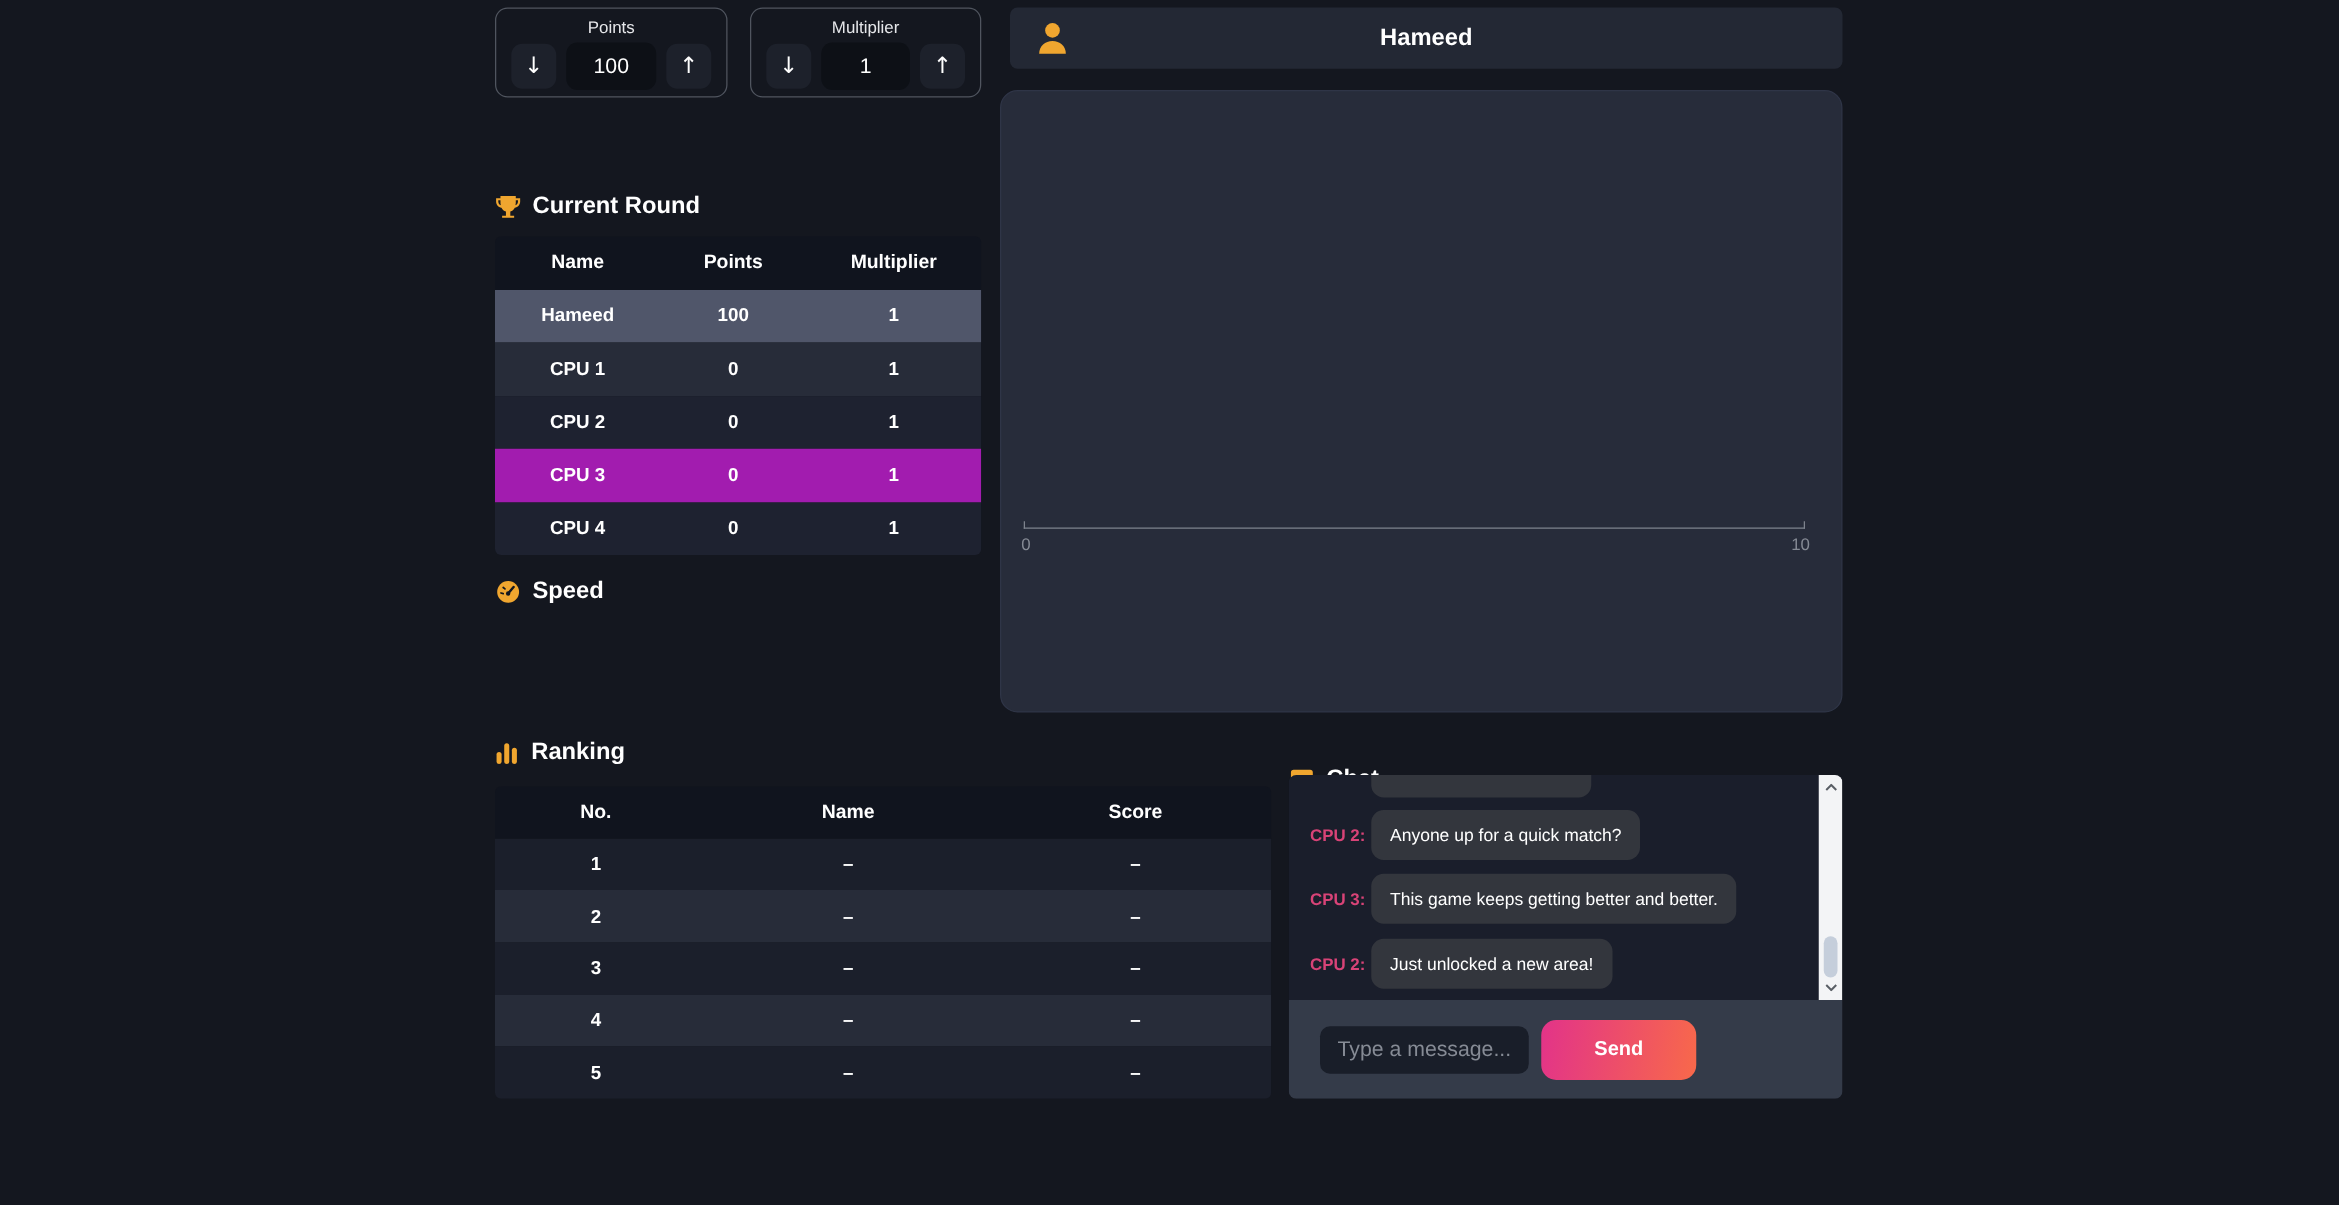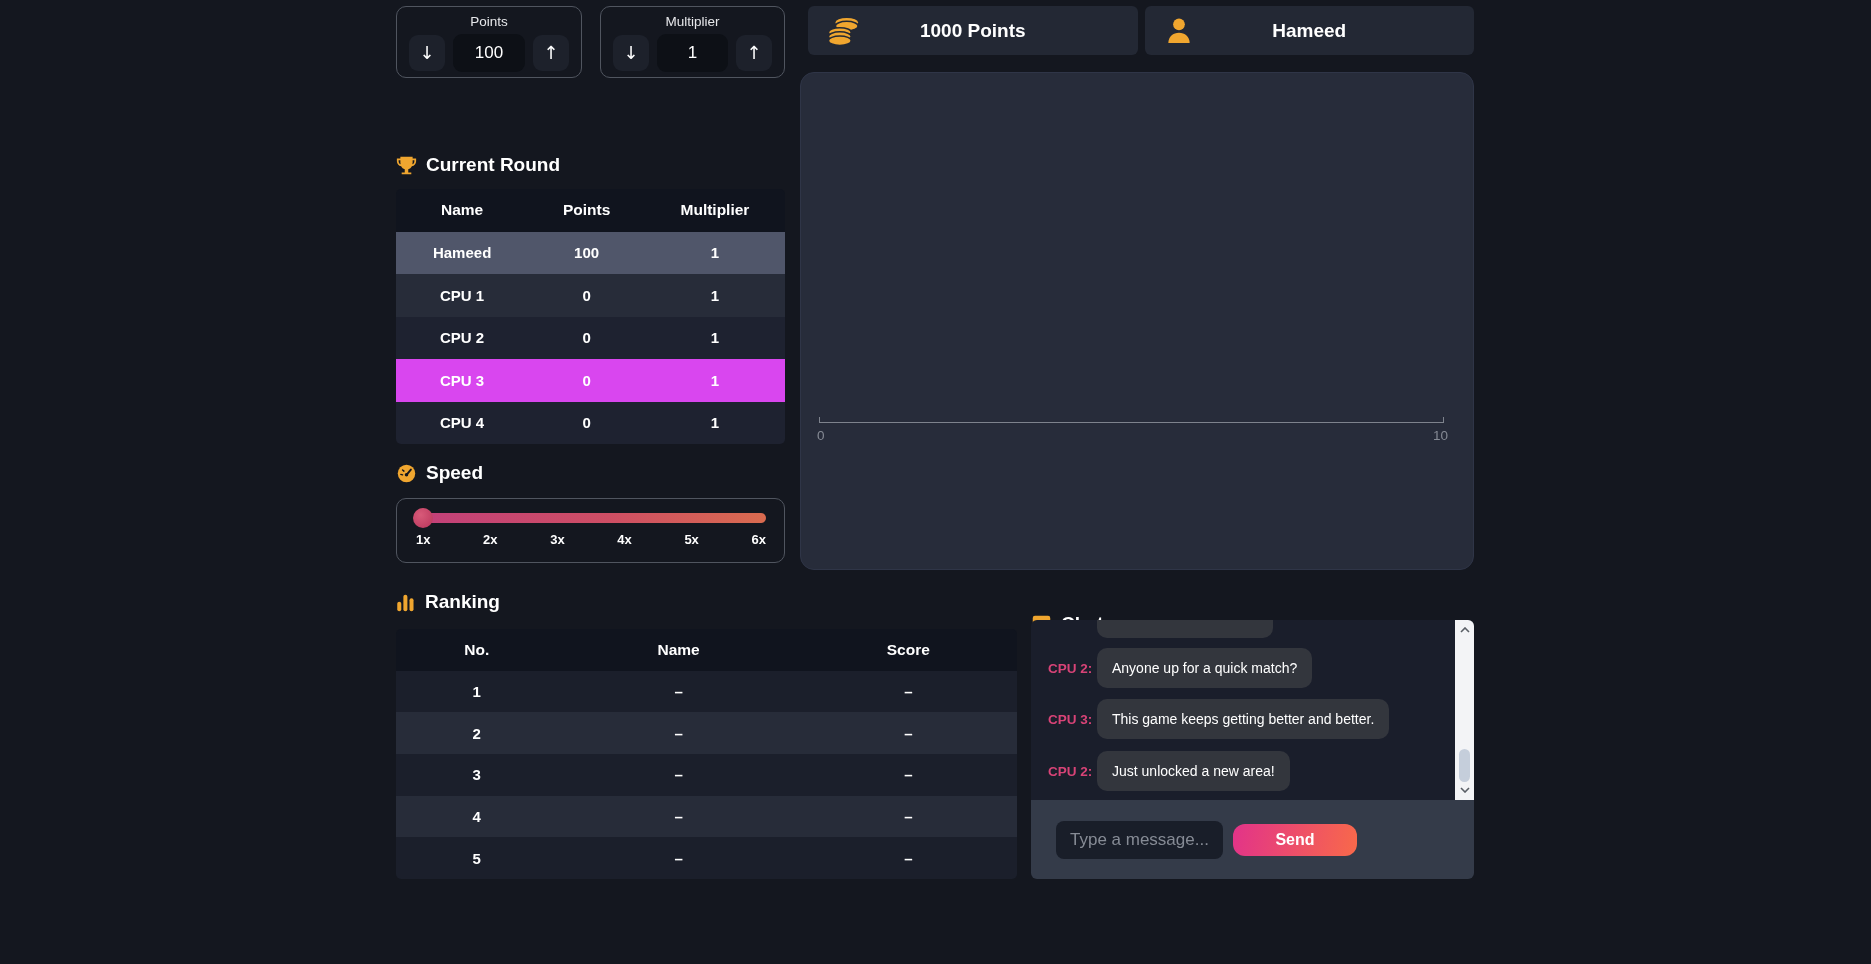--- a/index.html
+++ b/index.html
@@ -43,21 +43,21 @@
   .gtable { display:flex; flex-direction:column; border-radius:5px; overflow:hidden; }
   .trow { flex:1; display:flex; align-items:center; }
   .trow > div { text-align:center; font-weight:bold; font-size:15px; color:#fff; }
   .thead { background:#10141E; }
   .thead > div { font-size:15.5px; }
 
   .cr-table .c1 { width:34%; } .cr-table .c2 { width:30%; } .cr-table .c3 { width:36%; }
   .cr-table .trow:nth-child(2) { background:#50566A; }
   .cr-table .trow:nth-child(3) { background:#272C39; }
   .cr-table .trow:nth-child(4) { background:#1E2230;justify-content:space-between; }
-  .cr-table .trow:nth-child(5) { background:#d946ef; }
+  .cr-table .trow:nth-child(5) { background:#a21caf; }
   .cr-table .trow:nth-child(6) { background:#1E2230; }
 
   .rank-table .c1 { width:26%; } .rank-table .c2 { width:39%; } .rank-table .c3 { width:35%; }
   .rank-table .trow:nth-child(2) { background:#1B1F2B; }
   .rank-table .trow:nth-child(3) { background:#272C39; }
   .rank-table .trow:nth-child(4) { background:#1B1F2B; }
   .rank-table .trow:nth-child(5) { background:#272C39; }
   .rank-table .trow:nth-child(6) { background:#1B1F2B; }
 
   
@@ -107,21 +107,21 @@
   .sb-caret { position:absolute; left:0; width:19px; height:16px; display:flex; align-items:center; justify-content:center; cursor:pointer; }
   .sb-caret.up { top:2px; } .sb-caret.down { bottom:2px; }
   .sb-thumb { position:absolute; left:4px; width:11px; height:33px; bottom:18px; background:#C5CEDB; border-radius:8px; cursor:pointer; }
   .chat-input-bar { height:79px; background:#343B49; display:flex; align-items:center; padding-left:25px; gap:10px; }
   .chat-input {
     width:167px; height:38px; background:#191E29; border:none; border-radius:8px;
     padding:0 14px; color:#f97316; font-size:17px; font-family:"Liberation Sans", sans-serif;
   }
   .chat-input::placeholder { color:#868B95; }
   .send-btn {
-    width:124px; height:32px; border:none; border-radius:12px; cursor:pointer;
+    width:124px; height:48px; border:none; border-radius:12px; cursor:pointer;
     background:linear-gradient(100deg,#E23389 0%,#F8694A 100%);
     color:#fff; font-size:16px; font-weight:bold; font-family:"Liberation Sans", sans-serif;
   }
 </style>
 </head>
 <body>
 
 <div id="app">
 
   <div class="abs stepper" style="left:396px; top:6px; width:186px; height:72px;">
@@ -186,44 +186,22 @@
   <div class="abs heading" style="left:396px; top:462px;">
     <svg width="21" height="21" viewBox="0 0 24 24">
       <circle cx="12" cy="12" r="10" fill="#F0A62F"></circle>
       <path d="M12 13.5 L17 7.5" stroke="#14171F" stroke-width="2.2" stroke-linecap="round"></path>
       <circle cx="12" cy="13.5" r="2" fill="#14171F"></circle>
       <path d="M5.5 13 l2 .6 M7.5 8 l1.6 1.3" stroke="#14171F" stroke-width="1.6" stroke-linecap="round"></path>
     </svg>
     <span>Speed</span>
   </div>
 
-  <div class="abs speed-panel" style="left:396px; top:498px; width:389px; height:65px;">
-    <div class="speed-track"></div>
-    <div class="speed-knob"></div>
-    <div class="speed-labels">
-      <span>1x</span>
-      <span>2x</span>
-      <span>3x</span>
-      <span>4x</span>
-      <span>5x</span>
-      <span>6x</span>
-    </div>
-  </div>
 
   <div class="abs status-bar" style="left:808px; top:6px; width:666px; height:49px;">
-    <div class="status-tile">
-      <svg class="tile-icon" width="36" height="34" viewBox="0 0 26 24">
-        <ellipse cx="15" cy="6" rx="8.2" ry="3.4" fill="#F0A62F"></ellipse>
-        <ellipse cx="15" cy="8.4" rx="8.2" ry="3.4" fill="#F0A62F" stroke="#232834" stroke-width="1.1"></ellipse>
-        <ellipse cx="10" cy="13" rx="8.2" ry="3.4" fill="#F0A62F" stroke="#232834" stroke-width="1.1"></ellipse>
-        <ellipse cx="10" cy="16" rx="8.2" ry="3.4" fill="#F0A62F" stroke="#232834" stroke-width="1.1"></ellipse>
-        <ellipse cx="10" cy="19" rx="8.2" ry="3.4" fill="#F0A62F" stroke="#232834" stroke-width="1.1"></ellipse>
-      </svg>
-      <span>1000 Points</span>
-    </div>
     <div class="status-tile">
       <svg class="tile-icon" width="32" height="32" viewBox="0 0 24 24">
         <circle cx="12" cy="7" r="4.4" fill="#F0A62F"></circle>
         <path d="M4 21c0-4.6 3.6-7.6 8-7.6s8 3 8 7.6z" fill="#F0A62F"></path>
       </svg>
       <span>Hameed</span>
     </div>
   </div>
 
   <div class="abs chart-panel" style="left:800px; top:72px; width:674px; height:498px;">

